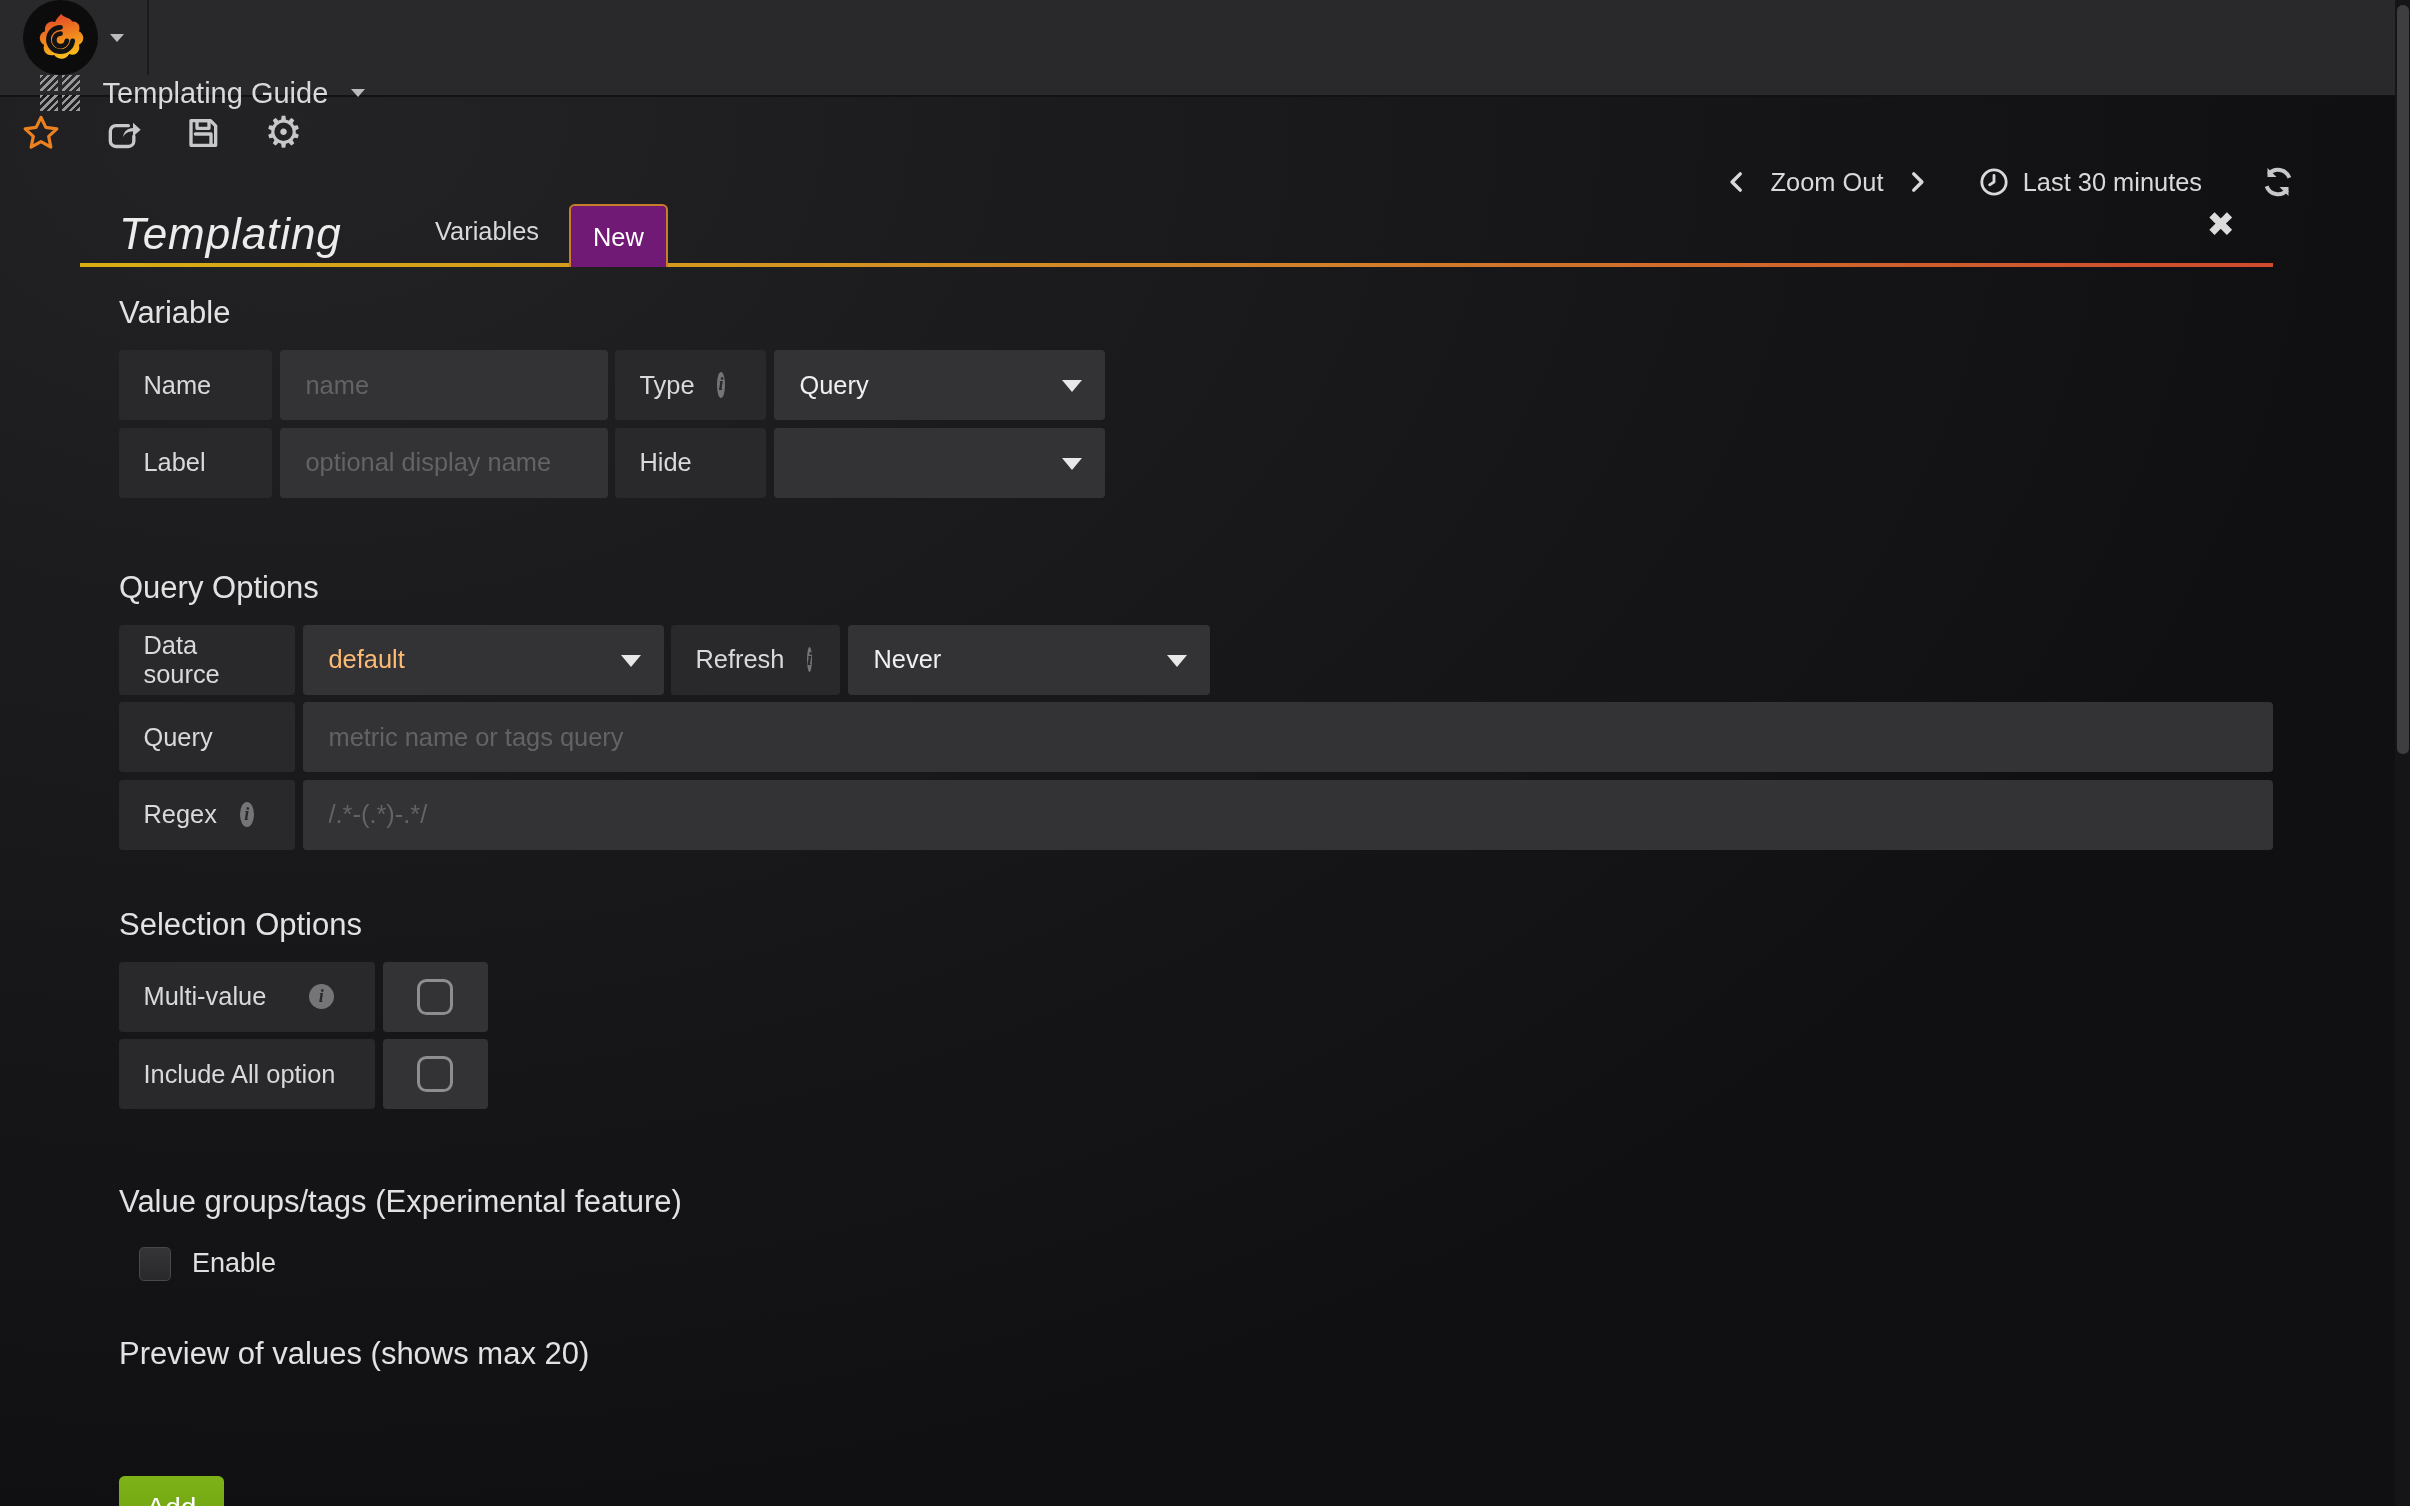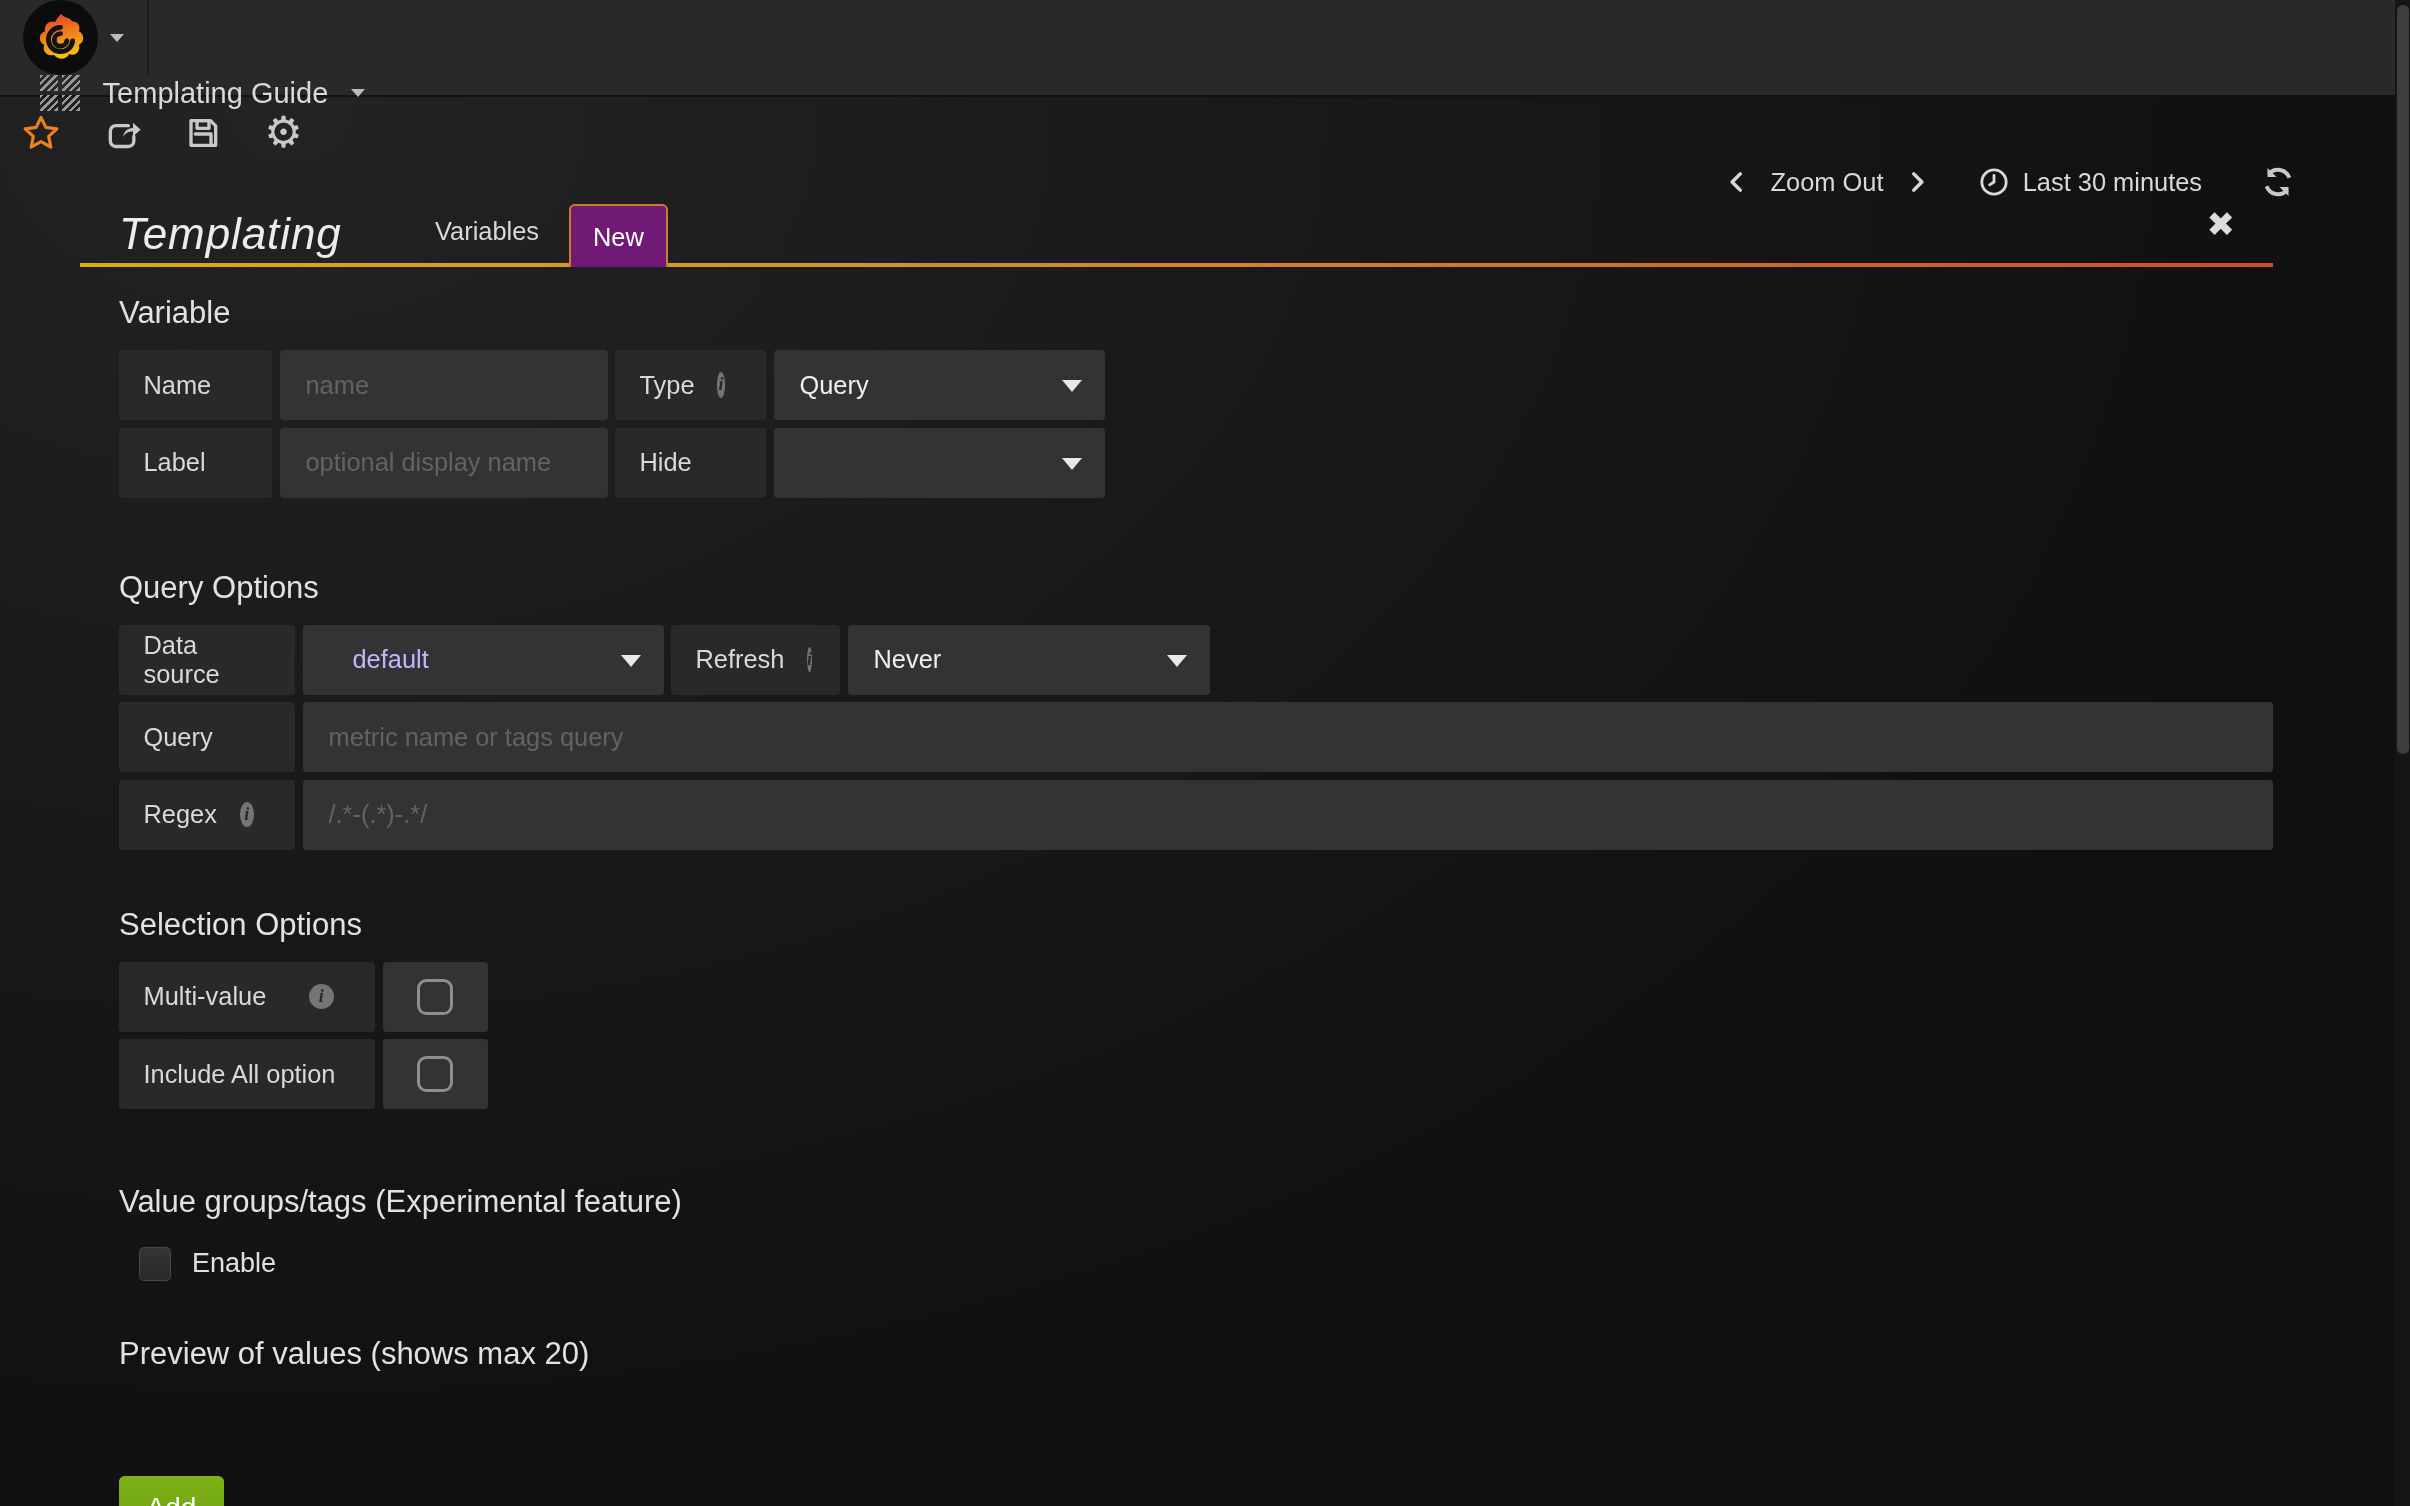--- a/index.html
+++ b/index.html
@@ -58,21 +58,21 @@
   .frow { display:flex; gap:7.5px; margin-bottom:7.5px; }
   .box { height:70px; display:flex; align-items:center; border-radius:3.8px; font-size:25.4px; flex:0 0 auto; }
   .lbl { background:#29292b; color:#d8d9da; padding:0 24.5px; }
   .lbl.spread { justify-content:space-between; padding-right:41px;align-items:center; }
   .inp { background:#333335; flex-direction:row; }
   .inp input { width:100%; height:100%; background:transparent; border:none; outline:none; color:#d8d9da; font-size:25.4px; padding:0 26px; font-family:"Liberation Sans",sans-serif; }
   .inp input::placeholder { color:#636366; opacity:1; }
   .sel { background:#333335; position:relative; padding:0 60px 0 26px; cursor:pointer; }
   .sel .sel-caret { position:absolute; right:22.6px; top:50%; margin-top:-4.7px; width:0; height:0; border-left:10.4px solid transparent; border-right:10.4px solid transparent; border-top:12.2px solid #e8e8e8; }
   .sel-value { color:#f0f0f0; }
-  .sel-value.muted { color:#c4b5fd;margin-left:24px; }
+  .sel-value.muted { color:#fdba74; }
   .info-icon { width:25.4px; height:25.4px; border-radius:50%; background:#757577; color:#29292b; font-size:18px; font-weight:bold; font-style:italic; display:inline-flex; align-items:center; justify-content:center; font-family:"Liberation Serif",serif; cursor:pointer; }
   .lbl .info-icon { margin-left:22.6px; }
 
   .w-name-lbl { width:153px; } .w-name-inp { width:328px; }
   .w-type-lbl { width:151px; } .w-type-sel { width:331px; }
   .w-ds-lbl { width:176px; } .w-ds-sel { width:361px; }
   .w-rf-lbl { width:169px; } .w-rf-sel { width:362px; }
   .w-q-lbl { width:176px; } .grow { flex:1 1 auto; }
   .w-so-lbl { width:256px; }
 

